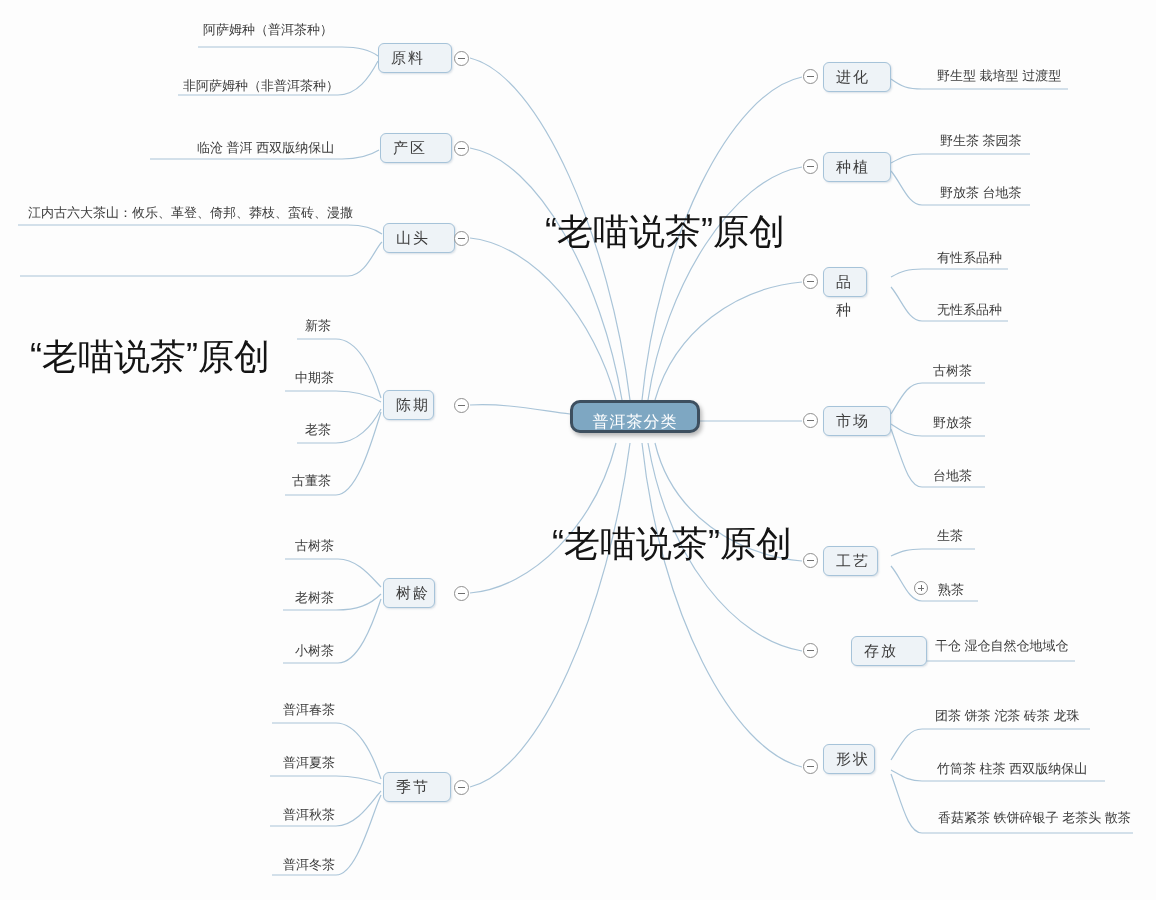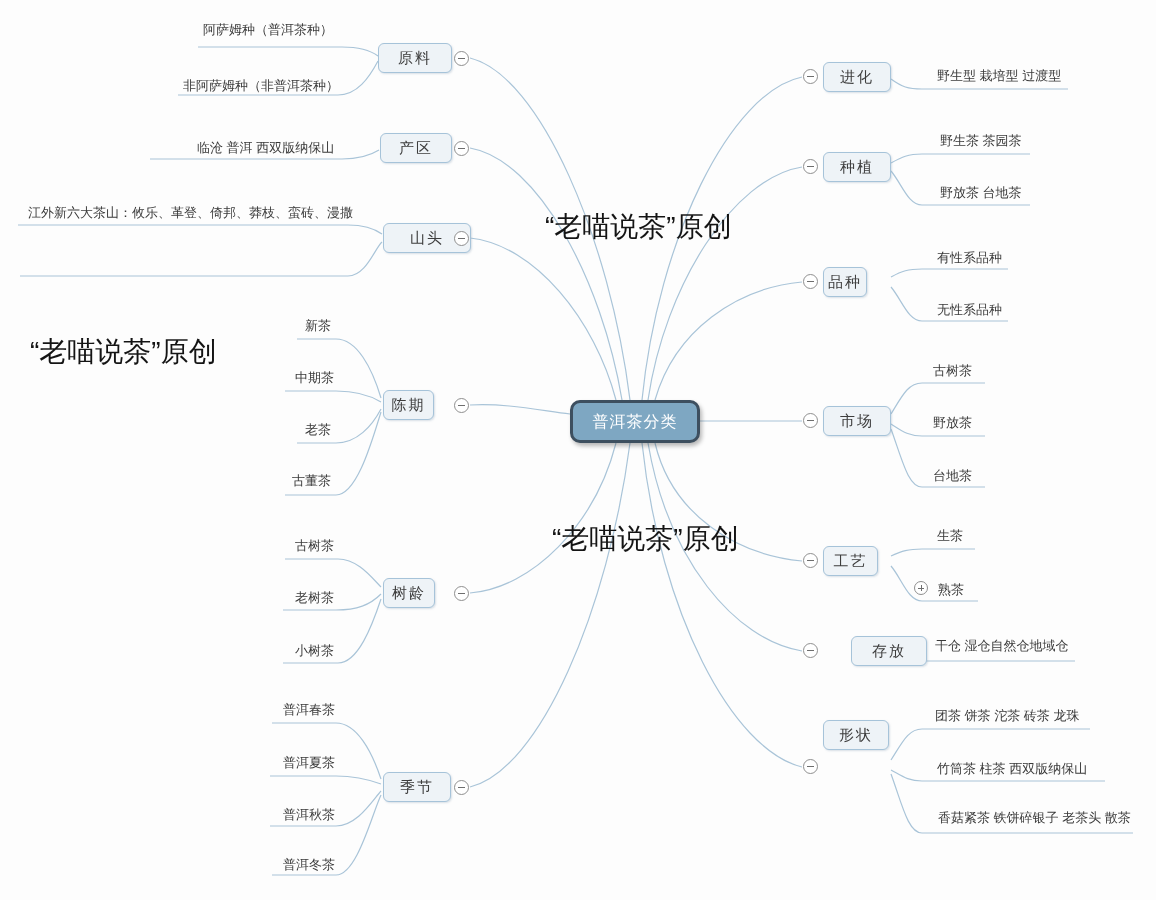--- a/index.html
+++ b/index.html
@@ -7,26 +7,27 @@
     width:1156px;height:900px;position:relative;overflow:hidden;
     background:#fdfdfd;
     font-family:"Liberation Sans","DejaVu Sans",sans-serif;
   }
   #canvas{position:absolute;inset:0;width:1156px;height:900px;}
   #links{position:absolute;left:0;top:0;width:1156px;height:900px;}
   #links path{fill:none;stroke:#a9c4d8;stroke-width:1.2px;}
   .bnode{
     position:absolute;height:30px;box-sizing:border-box;
     background:#eef3f7;border:1px solid #a6c3d9;border-radius:6px;
-    color:#3d3d3d;font-size:15px;line-height:28px;text-align:center;
+    color:#3d3d3d;font-size:15px;line-height:28px;
     box-shadow:1px 1px 2px rgba(150,170,190,.35);
     letter-spacing:2px;
+    padding-left:12px;
   }
   .root-node{
-    position:absolute;left:570px;top:400px;width:130px;height:43px;box-sizing:border-box;
+    position:absolute;left:570px;top:400px;width:130px;height:33px;box-sizing:border-box;
     background:#7ea7c2;border:3px solid #3d4f5f;border-radius:10px;
     color:#ffffff;font-size:16px;line-height:37px;text-align:center;
     box-shadow:2px 3px 4px rgba(0,0,0,.28);
     letter-spacing:1px;
   }
   .leaf{
     position:absolute;color:#3a3a3a;font-size:13px;white-space:nowrap;
   }
   .toggle{
     position:absolute;width:15px;height:15px;box-sizing:border-box;
@@ -34,21 +35,21 @@
   }
   .toggle::after{
     content:"";position:absolute;left:3px;right:3px;top:50%;height:1px;
     margin-top:-0.5px;background:#6e6e6e;
   }
   .toggle.plus::before{
     content:"";position:absolute;top:3px;bottom:3px;left:50%;width:1px;
     margin-left:-0.5px;background:#6e6e6e;
   }
   .watermark{
-    position:absolute;color:#141414;font-size:28px;white-space:nowrap;
+    position:absolute;color:#141414;font-size:36px;white-space:nowrap;
     letter-spacing:0px;
   }
 </style>
 </head>
 <body>
 
 <div id="canvas">
 
   <svg id="links" viewBox="0 0 1156 900" xmlns="http://www.w3.org/2000/svg">
 
@@ -112,53 +113,53 @@
   </svg>
 
   <div class="watermark" style="left:545px;top:208px">“老喵说茶”原创</div>
   <div class="watermark" style="left:30px;top:333px">“老喵说茶”原创</div>
   <div class="watermark" style="left:552px;top:520px">“老喵说茶”原创</div>
 
   <div class="root-node">普洱茶分类</div>
 
   <div class="bnode" style="left:378px;top:43px;width:74px">原料</div>
   <div class="bnode" style="left:380px;top:133px;width:72px">产区</div>
-  <div class="bnode" style="left:383px;top:223px;width:88px">山头</div>
+  <div class="bnode" style="left:383px;top:223px;width:72px">山头</div>
   <div class="bnode" style="left:383px;top:390px;width:51px">陈期</div>
   <div class="bnode" style="left:383px;top:578px;width:52px">树龄</div>
   <div class="bnode" style="left:383px;top:772px;width:68px">季节</div>
 
   <div class="bnode" style="left:823px;top:62px;width:68px">进化</div>
   <div class="bnode" style="left:823px;top:152px;width:68px">种植</div>
   <div class="bnode" style="left:823px;top:267px;width:44px">品种</div>
   <div class="bnode" style="left:823px;top:406px;width:68px">市场</div>
   <div class="bnode" style="left:823px;top:546px;width:55px">工艺</div>
   <div class="bnode" style="left:851px;top:636px;width:76px">存放</div>
-  <div class="bnode" style="left:823px;top:720px;width:66px">形状</div>
+  <div class="bnode" style="left:823px;top:744px;width:52px">形状</div>
 
   <div class="toggle" style="left:454px;top:51px"></div>
   <div class="toggle" style="left:454px;top:141px"></div>
   <div class="toggle" style="left:454px;top:231px"></div>
   <div class="toggle" style="left:454px;top:398px"></div>
   <div class="toggle" style="left:454px;top:586px"></div>
   <div class="toggle" style="left:454px;top:780px"></div>
   <div class="toggle" style="left:803px;top:69px"></div>
   <div class="toggle" style="left:803px;top:159px"></div>
   <div class="toggle" style="left:803px;top:274px"></div>
   <div class="toggle" style="left:803px;top:413px"></div>
   <div class="toggle" style="left:803px;top:553px"></div>
   <div class="toggle" style="left:803px;top:643px"></div>
   <div class="toggle" style="left:803px;top:759px"></div>
 
   <div class="toggle plus" style="left:914px;top:581px;width:14px;height:14px"></div>
 
   <div class="leaf" style="left:203px;top:21px">阿萨姆种（普洱茶种）</div>
   <div class="leaf" style="left:183px;top:77px">非阿萨姆种（非普洱茶种）</div>
   <div class="leaf" style="left:197px;top:139px">临沧 普洱 西双版纳保山</div>
-  <div class="leaf" style="left:28px;top:204px">江外新六大茶山：攸乐、革登、倚邦、莽枝、蛮砖、漫撒</div>
+  <div class="leaf" style="left:28px;top:204px">江内古六大茶山：攸乐、革登、倚邦、莽枝、蛮砖、漫撒</div>
   <div class="leaf" style="left:305px;top:317px">新茶</div>
   <div class="leaf" style="left:295px;top:369px">中期茶</div>
   <div class="leaf" style="left:305px;top:421px">老茶</div>
   <div class="leaf" style="left:292px;top:472px">古董茶</div>
   <div class="leaf" style="left:295px;top:537px">古树茶</div>
   <div class="leaf" style="left:295px;top:589px">老树茶</div>
   <div class="leaf" style="left:295px;top:642px">小树茶</div>
   <div class="leaf" style="left:283px;top:701px">普洱春茶</div>
   <div class="leaf" style="left:283px;top:754px">普洱夏茶</div>
   <div class="leaf" style="left:283px;top:806px">普洱秋茶</div>

